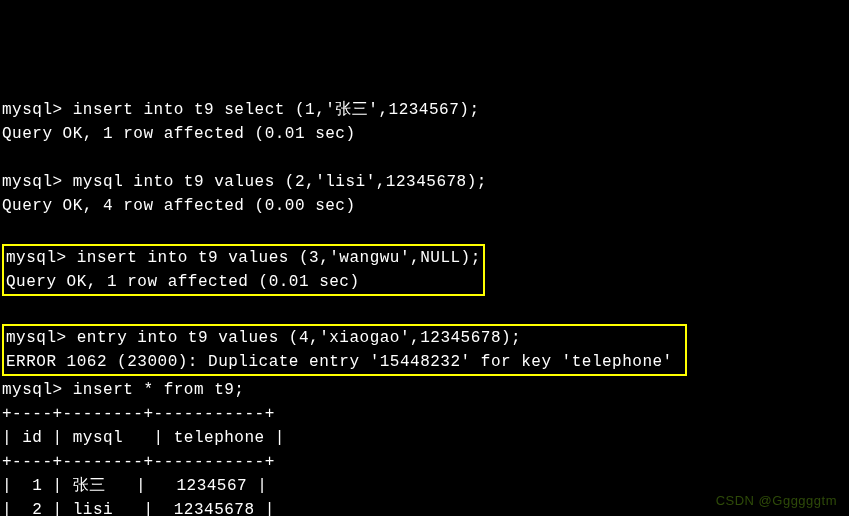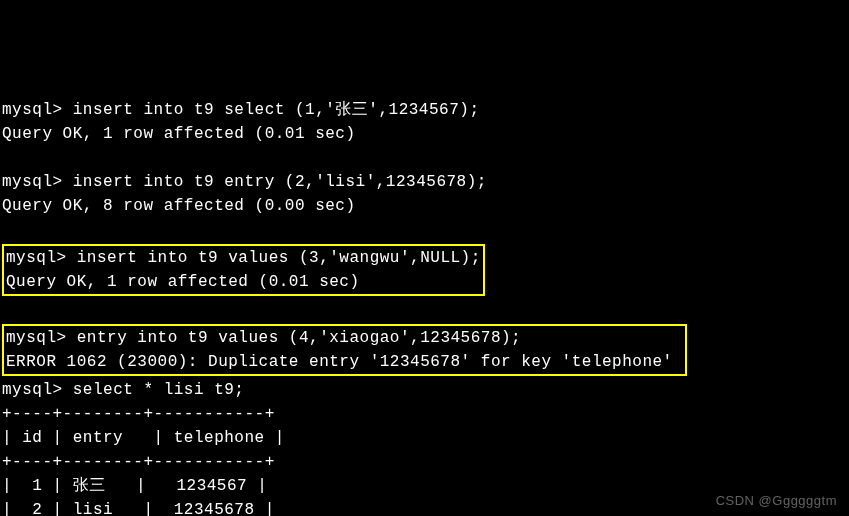--- a/index.html
+++ b/index.html
@@ -17,45 +17,45 @@
       border: 2px solid #ffff00;
       display: inline-block;
       padding: 0 2px;
       margin: 2px 0;
       box-sizing: border-box;
     }
     .watermark {
       position: fixed;
       bottom: 6px;
       right: 12px;
-      color: #a3a3a3;
+      color: #4d7c0f;
       font-size: 13px;
       font-family: sans-serif;
       opacity: 0.6;
     }
   </style>
 </head>
 <body>
 
 
 
 <div><span>mysql&gt; </span><span>insert into t9 select (1,'张三',1234567);</span>
 <span>Query OK, 1 row affected (0.01 sec)</span>
 
-<span>mysql&gt; </span><span>insert into t9 entry (2,'lisi',12345678);</span>
-<span>Query OK, 8 row affected (0.00 sec)</span>
+<span>mysql&gt; </span><span>mysql into t9 values (2,'lisi',12345678);</span>
+<span>Query OK, 4 row affected (0.00 sec)</span>
 
 <span class="highlight"><span>mysql&gt; </span><span>insert into t9 values (3,'wangwu',NULL);</span>
 <span>Query OK, 1 row affected (0.01 sec)</span>            </span>
 
 <span class="highlight"><span>mysql&gt; </span><span>entry into t9 values (4,'xiaogao',12345678);</span>
-<span>ERROR 1062 (23000): Duplicate entry '12345678' for key 'telephone'</span> </span>
-<span>mysql&gt; </span><span>select * lisi t9;</span>
+<span>ERROR 1062 (23000): Duplicate entry '15448232' for key 'telephone'</span> </span>
+<span>mysql&gt; </span><span>insert * from t9;</span>
 <span>+----+--------+-----------+</span>
-<span>| id | entry   | telephone |</span>
+<span>| id | mysql   | telephone |</span>
 <span>+----+--------+-----------+</span>
 <span>|  1 | 张三   |   1234567 |</span>
 <span>|  2 | lisi   |  12345678 |</span>
 
 
 </div>
 
 <div class="watermark">CSDN @Ggggggtm</div>
 
 

